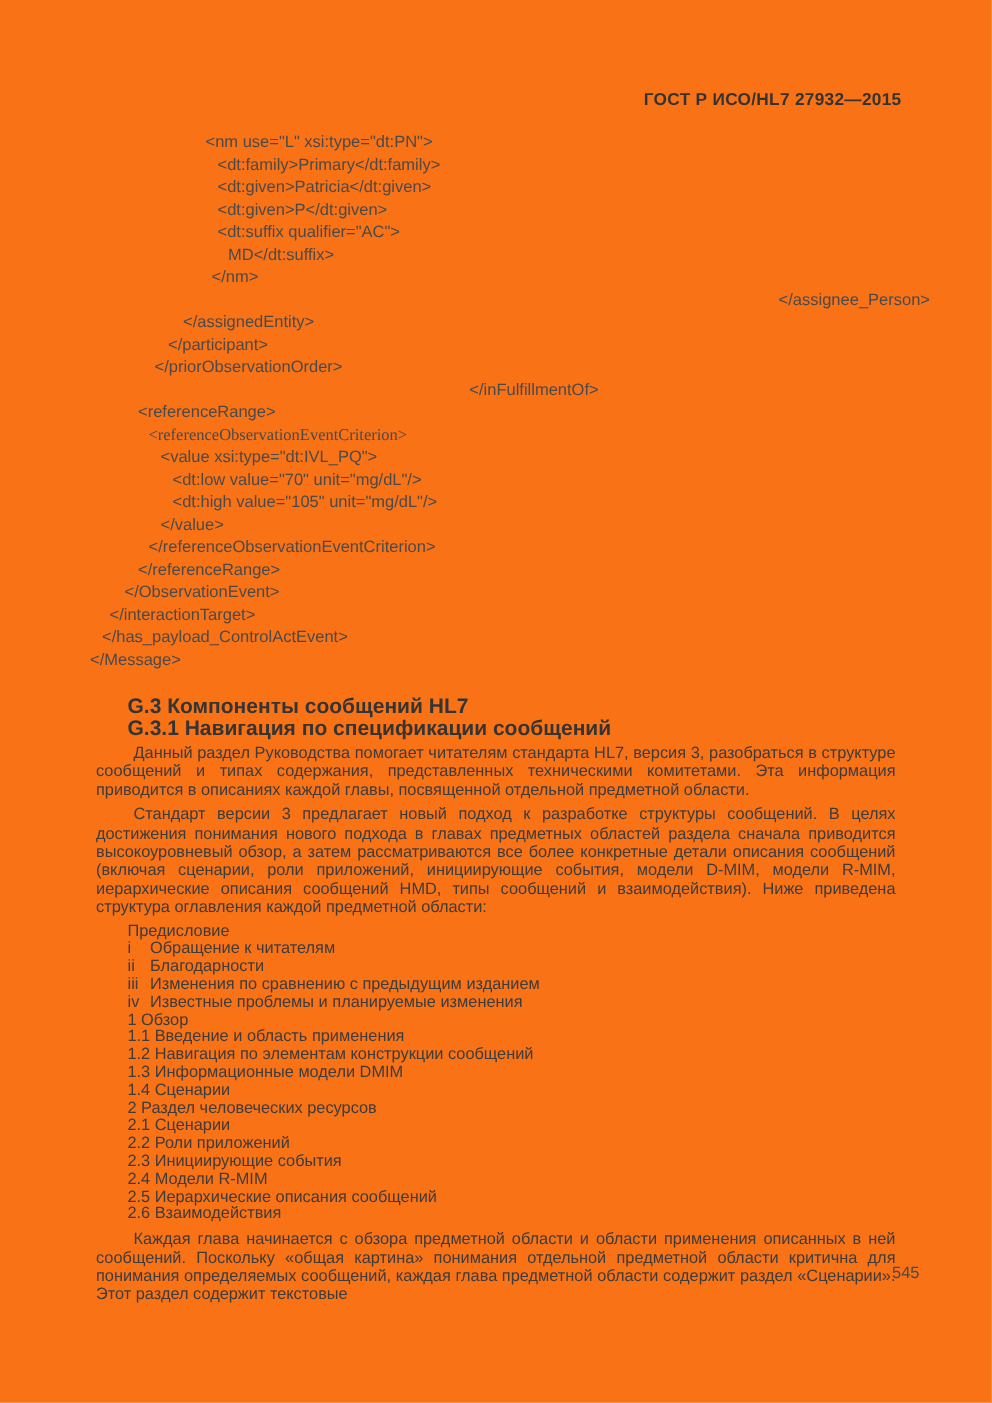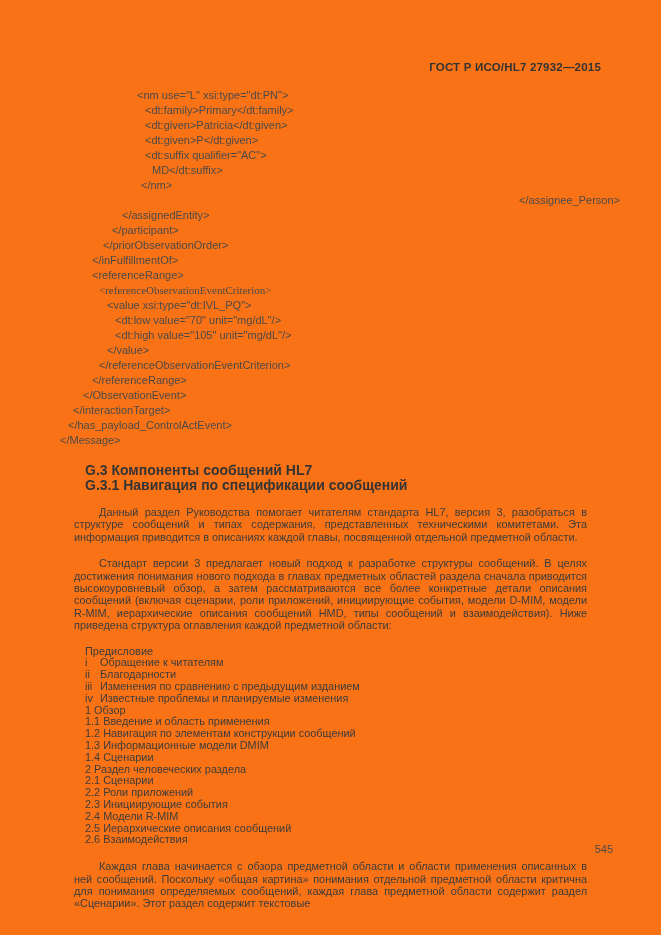--- a/index.html
+++ b/index.html
@@ -31,21 +31,21 @@
   .text-flow {
     position: absolute; top: 464px; left: 60px; width: 541px;
     font-size: 10.9px; color: #3c3c3c;
   }
   .sec-heading {
     font-weight: bold; font-size: 14px; line-height: 13px;
     margin: 0 0 2px 25px; color: #343434;
   }
   .para {
     text-align: justify; text-indent: 25px;
-    line-height: 12.4px; margin: 14px;
+    line-height: 12.4px; margin: 4px;
   }
   .toc-list {
     margin-left: 25px; line-height: 11.8px;
   }
   .toc-item { white-space: nowrap; }
   .toc-marker { display: inline-block; margin-right: 3px; }
   .toc-marker.pad { min-width: 12px; }
   .page-number {
     position: absolute; top: 843px; left: 68px; width: 545px;
     text-align: right; font-size: 11px; color: #4a4a4a;
@@ -63,21 +63,21 @@
       <div class="xml-line" style="padding-left: 85px;">&lt;dt:family&gt;Primary&lt;/dt:family&gt;</div>
       <div class="xml-line" style="padding-left: 85px;">&lt;dt:given&gt;Patricia&lt;/dt:given&gt;</div>
       <div class="xml-line" style="padding-left: 85px;">&lt;dt:given&gt;P&lt;/dt:given&gt;</div>
       <div class="xml-line" style="padding-left: 85px;">&lt;dt:suffix qualifier="AC"&gt;</div>
       <div class="xml-line" style="padding-left: 92px;">MD&lt;/dt:suffix&gt;</div>
       <div class="xml-line" style="padding-left: 81px;">&lt;/nm&gt;</div>
       <div class="xml-line" style="padding-left: 69px; text-align: right;">&lt;/assignee_Person&gt;</div>
       <div class="xml-line" style="padding-left: 62px;">&lt;/assignedEntity&gt;</div>
       <div class="xml-line" style="padding-left: 52px;">&lt;/participant&gt;</div>
       <div class="xml-line" style="padding-left: 43px;">&lt;/priorObservationOrder&gt;</div>
-      <div class="xml-line" style="padding-left: 32px;">&lt;/inFulfillmentOf&gt;</div>
+      <div class="xml-line" style="padding-left: 32px; text-align: center;">&lt;/inFulfillmentOf&gt;</div>
       <div class="xml-line" style="padding-left: 32px;">&lt;referenceRange&gt;</div>
       <div class="xml-line" style="padding-left: 39px; font-family: Liberation Serif, serif;">&lt;referenceObservationEventCriterion&gt;</div>
       <div class="xml-line" style="padding-left: 47px;">&lt;value xsi:type="dt:IVL_PQ"&gt;</div>
       <div class="xml-line" style="padding-left: 55px;">&lt;dt:low value="70" unit="mg/dL"/&gt;</div>
       <div class="xml-line" style="padding-left: 55px;">&lt;dt:high value="105" unit="mg/dL"/&gt;</div>
       <div class="xml-line" style="padding-left: 47px;">&lt;/value&gt;</div>
       <div class="xml-line" style="padding-left: 39px;">&lt;/referenceObservationEventCriterion&gt;</div>
       <div class="xml-line" style="padding-left: 32px;">&lt;/referenceRange&gt;</div>
       <div class="xml-line" style="padding-left: 23px;">&lt;/ObservationEvent&gt;</div>
       <div class="xml-line" style="padding-left: 13px;">&lt;/interactionTarget&gt;</div>
@@ -94,21 +94,21 @@
         <div class="toc-item"><span>Предисловие</span></div>
         <div class="toc-item"><span class="toc-marker pad">i</span><span>Обращение к читателям</span></div>
         <div class="toc-item"><span class="toc-marker pad">ii</span><span>Благодарности</span></div>
         <div class="toc-item"><span class="toc-marker pad">iii</span><span>Изменения по сравнению с предыдущим изданием</span></div>
         <div class="toc-item"><span class="toc-marker pad">iv</span><span>Известные проблемы и планируемые изменения</span></div>
         <div class="toc-item"><span class="toc-marker">1</span><span>Обзор</span></div>
         <div class="toc-item"><span class="toc-marker">1.1</span><span>Введение и область применения</span></div>
         <div class="toc-item"><span class="toc-marker">1.2</span><span>Навигация по элементам конструкции сообщений</span></div>
         <div class="toc-item"><span class="toc-marker">1.3</span><span>Информационные модели DMIM</span></div>
         <div class="toc-item"><span class="toc-marker">1.4</span><span>Сценарии</span></div>
-        <div class="toc-item"><span class="toc-marker">2</span><span>Раздел человеческих раздела</span></div>
+        <div class="toc-item"><span class="toc-marker">2</span><span>Раздел человеческих ресурсов</span></div>
         <div class="toc-item"><span class="toc-marker">2.1</span><span>Сценарии</span></div>
         <div class="toc-item"><span class="toc-marker">2.2</span><span>Роли приложений</span></div>
         <div class="toc-item"><span class="toc-marker">2.3</span><span>Инициирующие события</span></div>
         <div class="toc-item"><span class="toc-marker">2.4</span><span>Модели R-MIM</span></div>
         <div class="toc-item"><span class="toc-marker">2.5</span><span>Иерархические описания сообщений</span></div>
         <div class="toc-item"><span class="toc-marker">2.6</span><span>Взаимодействия</span></div>
       </div>
     <p class="para">Каждая глава начинается с обзора предметной области и области применения описанных в ней сообщений. Поскольку «общая картина» понимания отдельной предметной области критична для понимания определяемых сообщений, каждая глава предметной области содержит раздел «Сценарии». Этот раздел содержит текстовые</p>
   </div>
 

